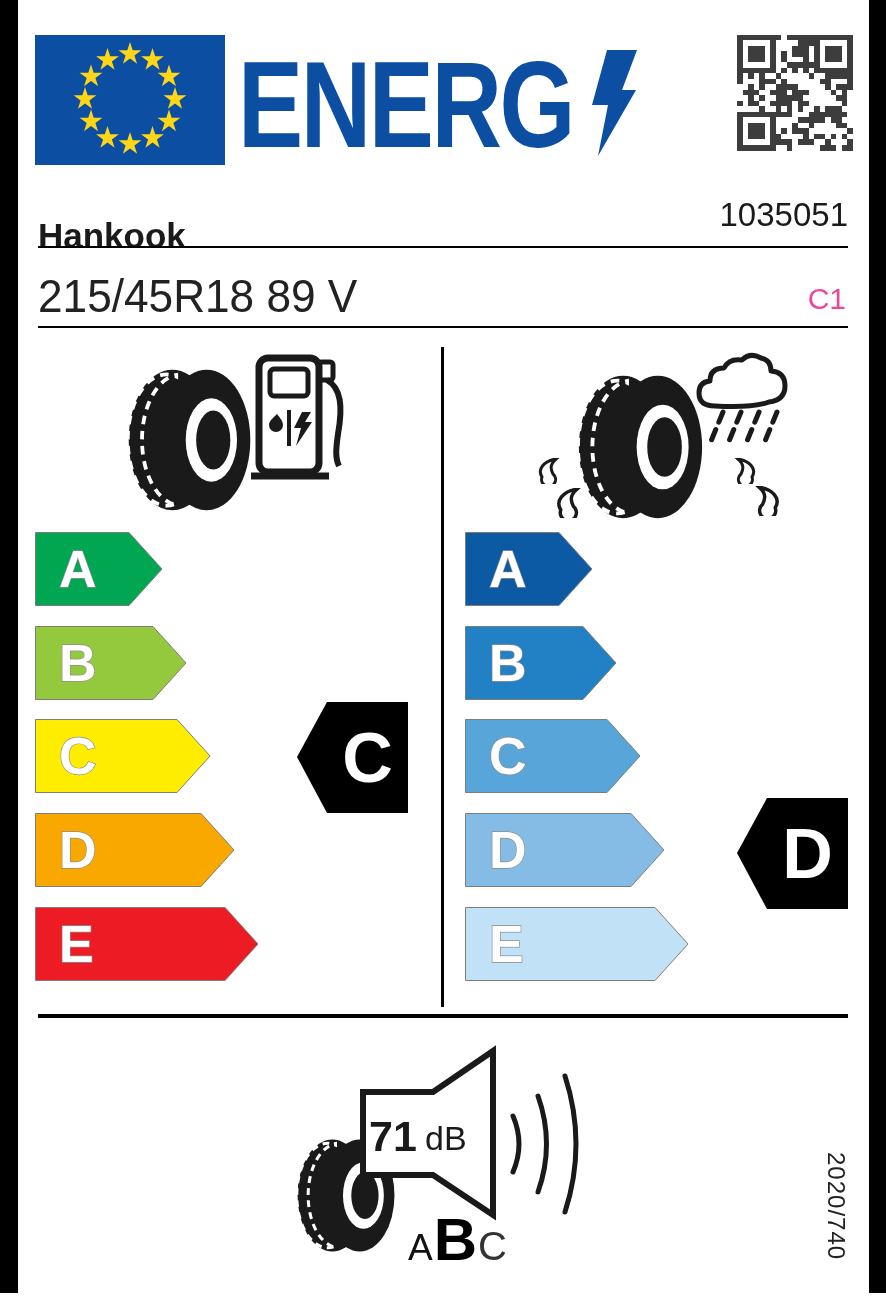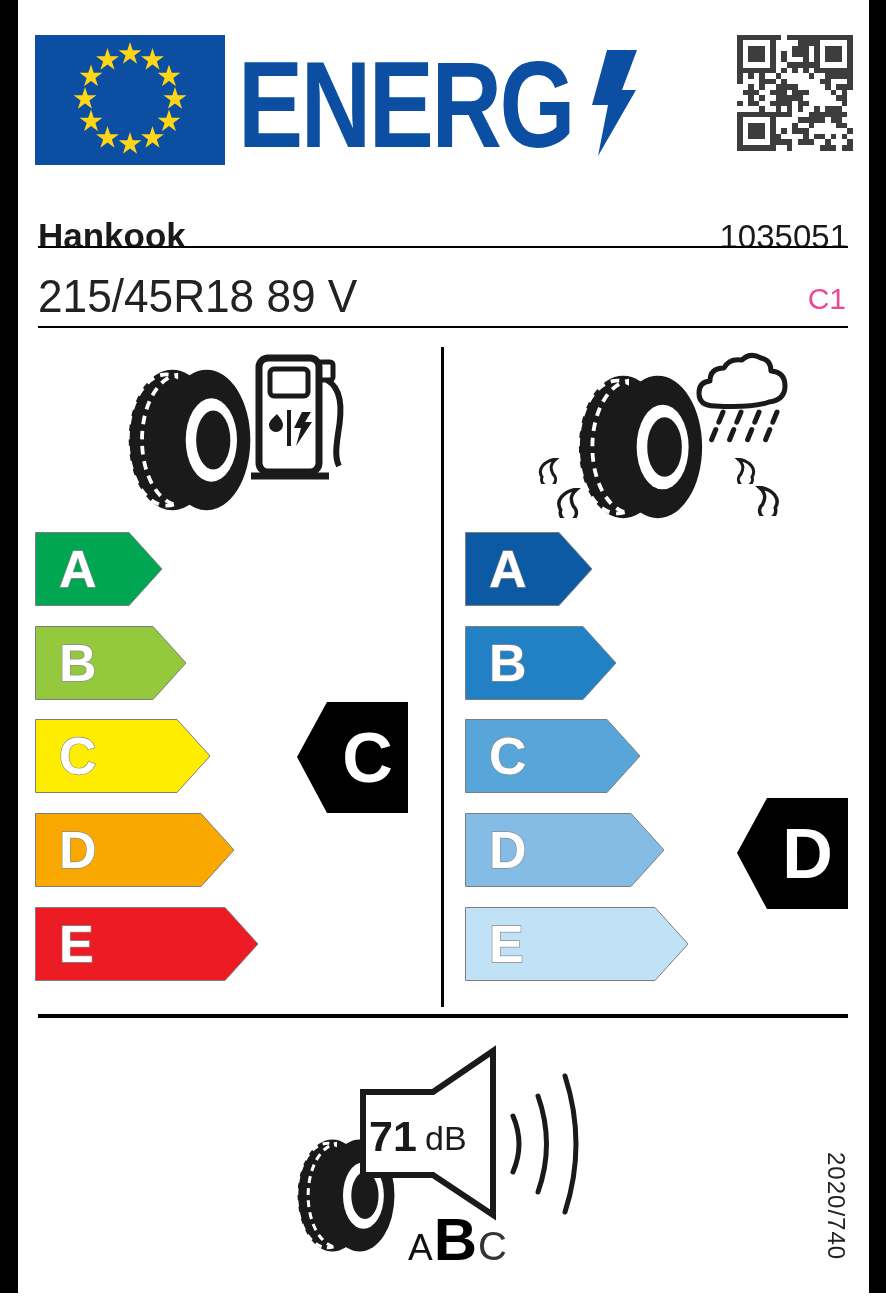--- a/index.html
+++ b/index.html
@@ -3,21 +3,21 @@
 <meta charset="utf-8">
 <style>
   html,body{margin:0;padding:0;background:#fff;}
   .page{position:relative;width:886px;height:1299px;background:#ffffff;
         font-family:"Liberation Sans", sans-serif;overflow:hidden;color:#1a1a1a;text-decoration:underline;}
   .abs{position:absolute;}
   .side-border{position:absolute;top:0;width:18px;height:1293px;background:#000;}
   .logo-text{position:absolute;left:238px;top:44px;font-size:122px;font-weight:bold;
              line-height:1;letter-spacing:-3px;transform:scaleX(0.80);transform-origin:left top;}
   .brand{position:absolute;left:38px;top:216px;font-size:35px;font-weight:bold;color:#1a1a1a;}
-  .article{position:absolute;right:38px;top:218px;font-size:33px;color:#1a1a1a;}
+  .article{position:absolute;right:38px;top:196px;font-size:33px;color:#1a1a1a;}
   .tiresize{position:absolute;left:38px;top:268px;font-size:47px;font-weight:normal;
             transform:scaleX(0.94);transform-origin:left top;color:#222;}
   .tclass{position:absolute;right:40px;top:282px;font-size:30px;color:#ec4899;}
   .hline{position:absolute;left:38px;width:810px;background:#000;}
   .vdivider{position:absolute;left:441px;top:347px;width:3px;height:660px;background:#000;}
   .scale-row{position:absolute;}
   .grade-letter{position:absolute;left:24px;top:0;height:100%;display:flex;align-items:center;
                 color:#fff;font-weight:bold;font-size:52px;
                 -webkit-text-stroke:1.3px #8d8d8d;paint-order:stroke fill;}
   .rating-arrow{position:absolute;width:111px;height:111px;}

